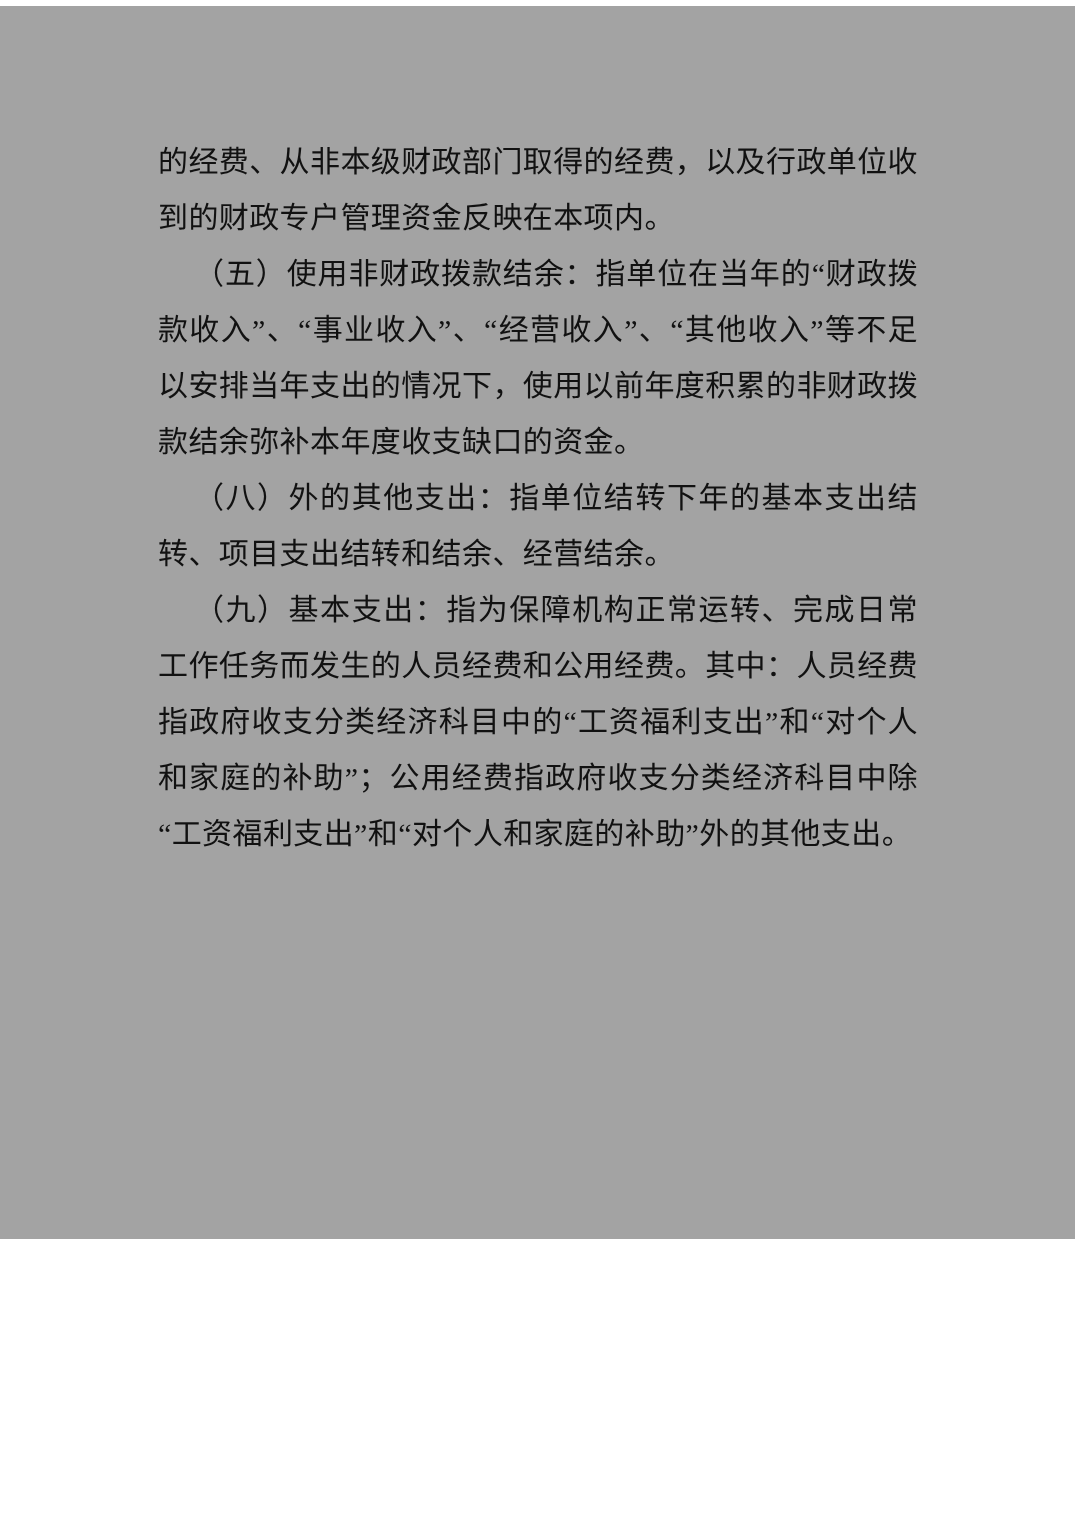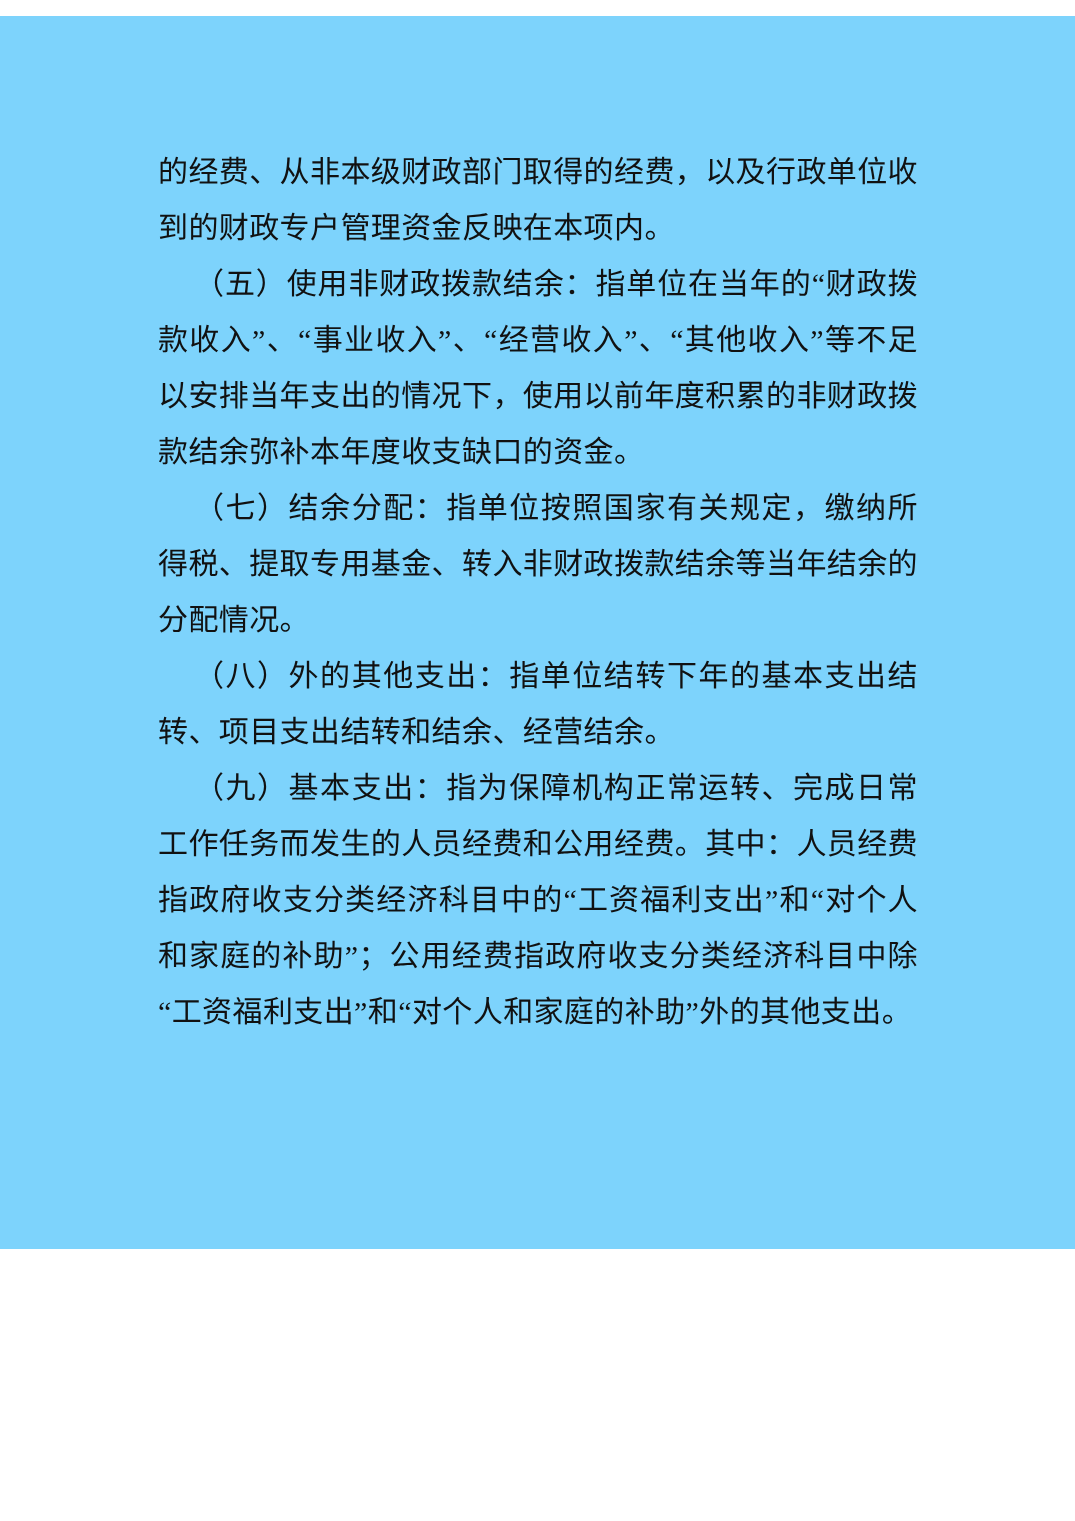--- a/index.html
+++ b/index.html
@@ -4,23 +4,23 @@
 <style>
   html, body {
     margin: 0;
     padding: 0;
     background: #ffffff;
   }
   .page {
     position: relative;
     width: 1075px;
     height: 1233px;
-    background: #7dd3fc;
+    background: #a3a3a3;
     overflow: hidden;
-    margin: 16px auto;
+    margin: 6px auto;
   }
   .doc-body {
     position: absolute;
     left: 158px;
     top: 128px;
     width: 760px;
   }
   .para {
     margin: 0;
     padding: 0;
@@ -38,17 +38,16 @@
     text-indent: 0;
   }
 </style>
 </head>
 <body>
 
 <div class="page">
   <div class="doc-body">
     <p class="para no-indent">的经费、从非本级财政部门取得的经费，以及行政单位收到的财政专户管理资金反映在本项内。</p>
     <p class="para">（五）使用非财政拨款结余：指单位在当年的“财政拨款收入”、“事业收入”、“经营收入”、“其他收入”等不足以安排当年支出的情况下，使用以前年度积累的非财政拨款结余弥补本年度收支缺口的资金。</p>
-    <p class="para">（七）结余分配：指单位按照国家有关规定，缴纳所得税、提取专用基金、转入非财政拨款结余等当年结余的分配情况。</p>
     <p class="para">（八）外的其他支出：指单位结转下年的基本支出结转、项目支出结转和结余、经营结余。</p>
     <p class="para">（九）基本支出：指为保障机构正常运转、完成日常工作任务而发生的人员经费和公用经费。其中：人员经费指政府收支分类经济科目中的“工资福利支出”和“对个人和家庭的补助”；公用经费指政府收支分类经济科目中除“工资福利支出”和“对个人和家庭的补助”外的其他支出。</p>
   </div>
 </div>
 
 </body></html>

